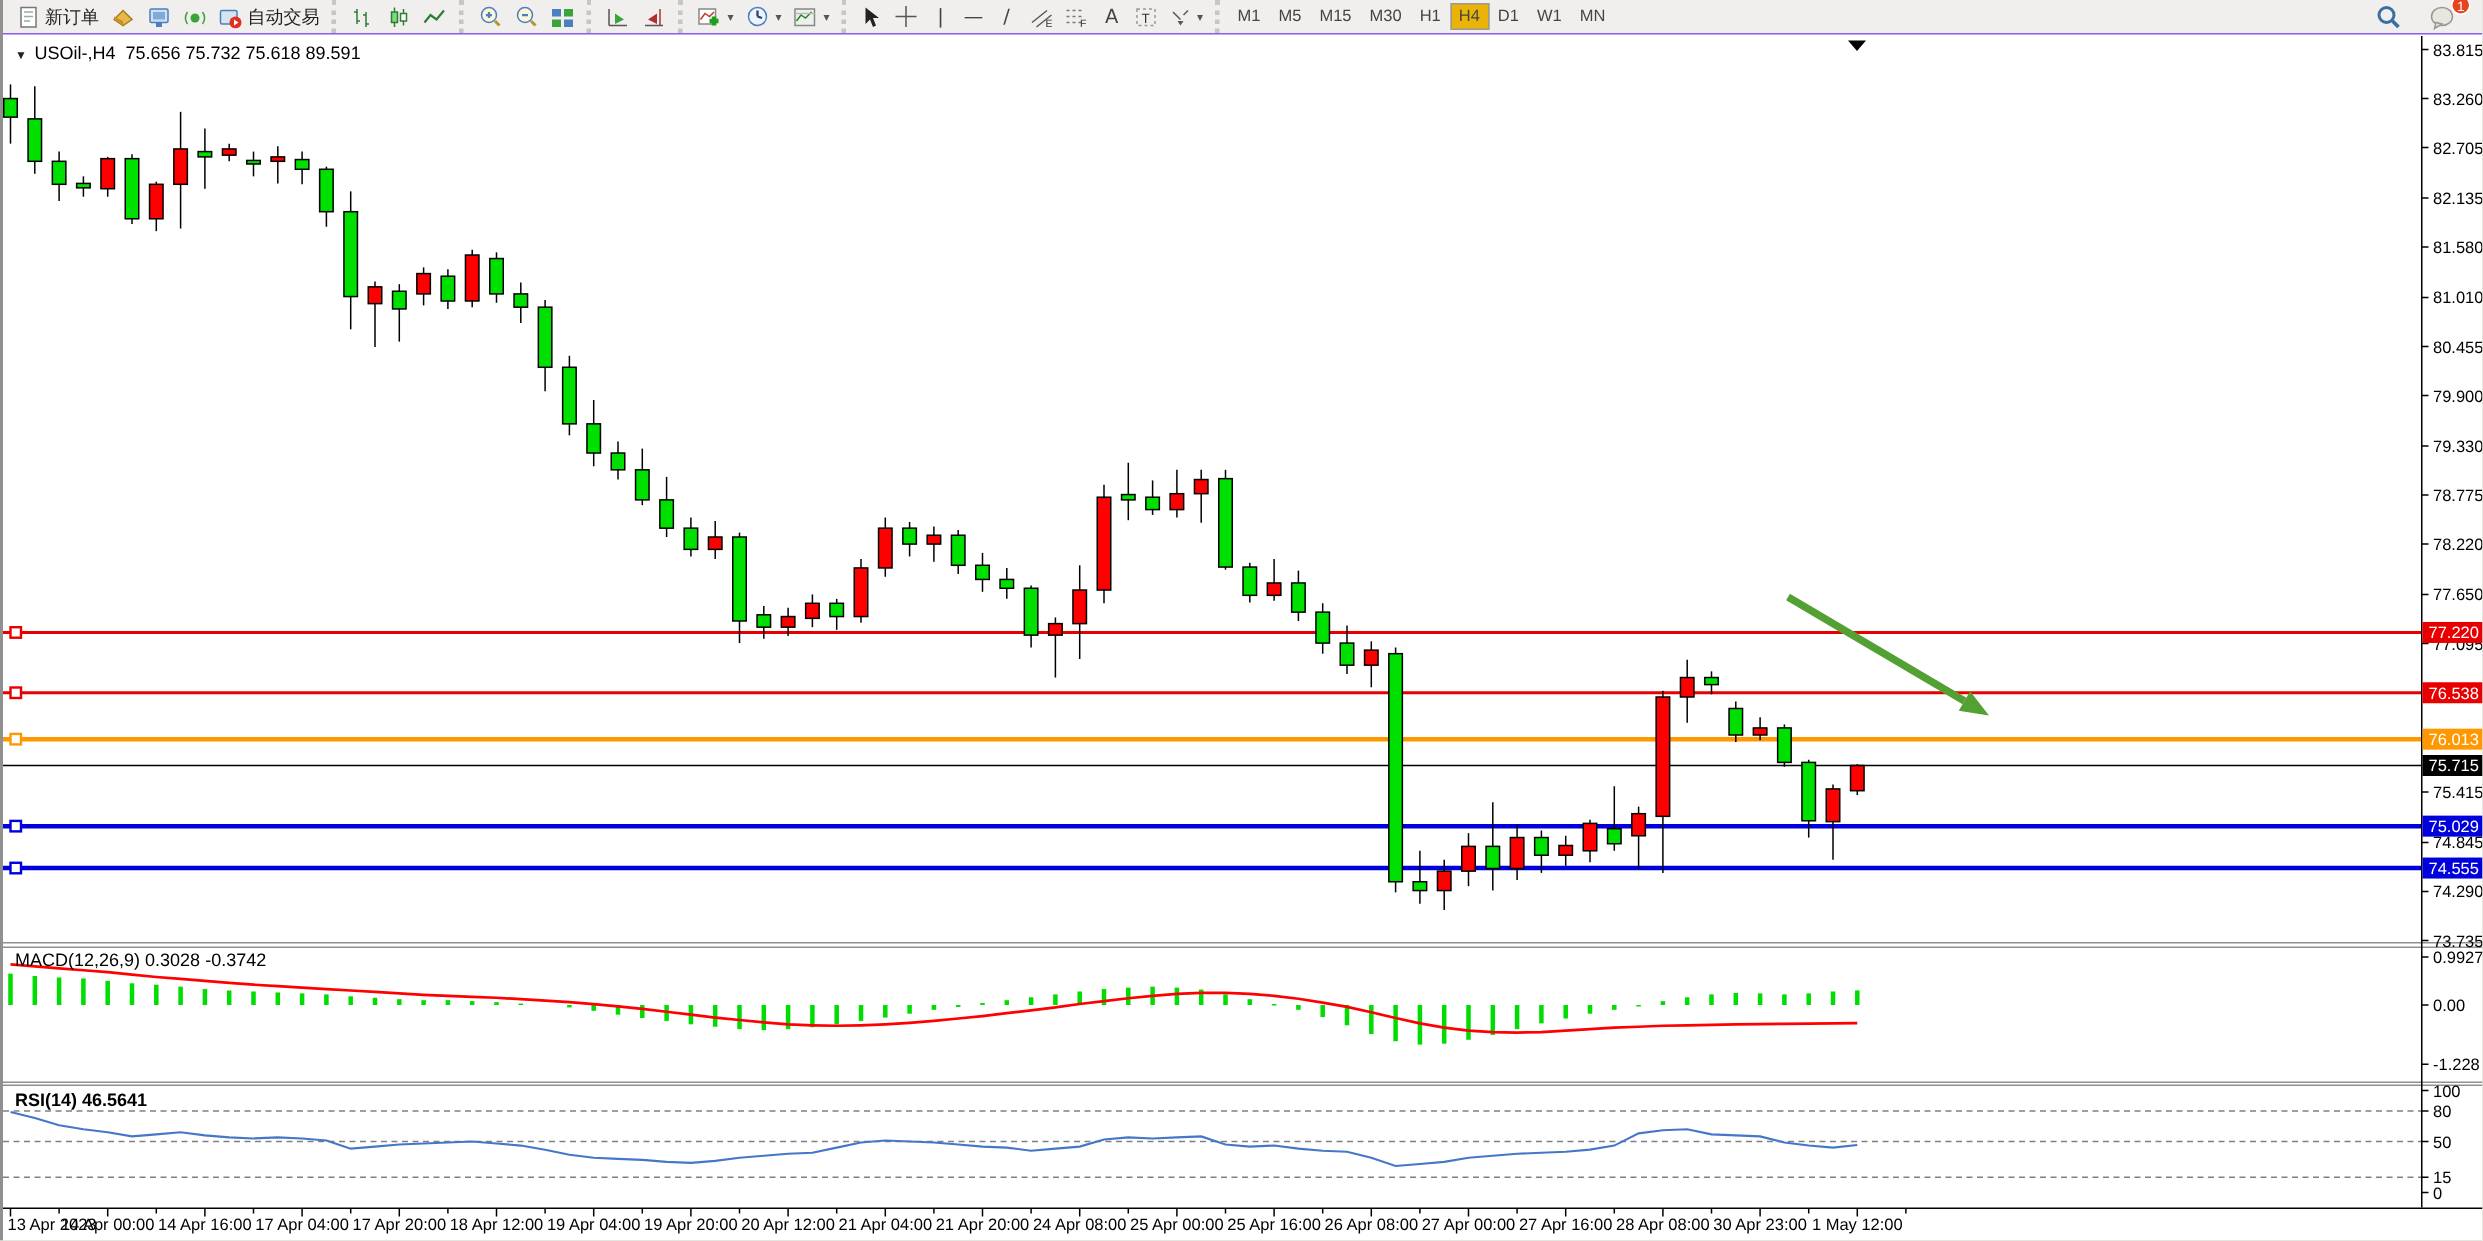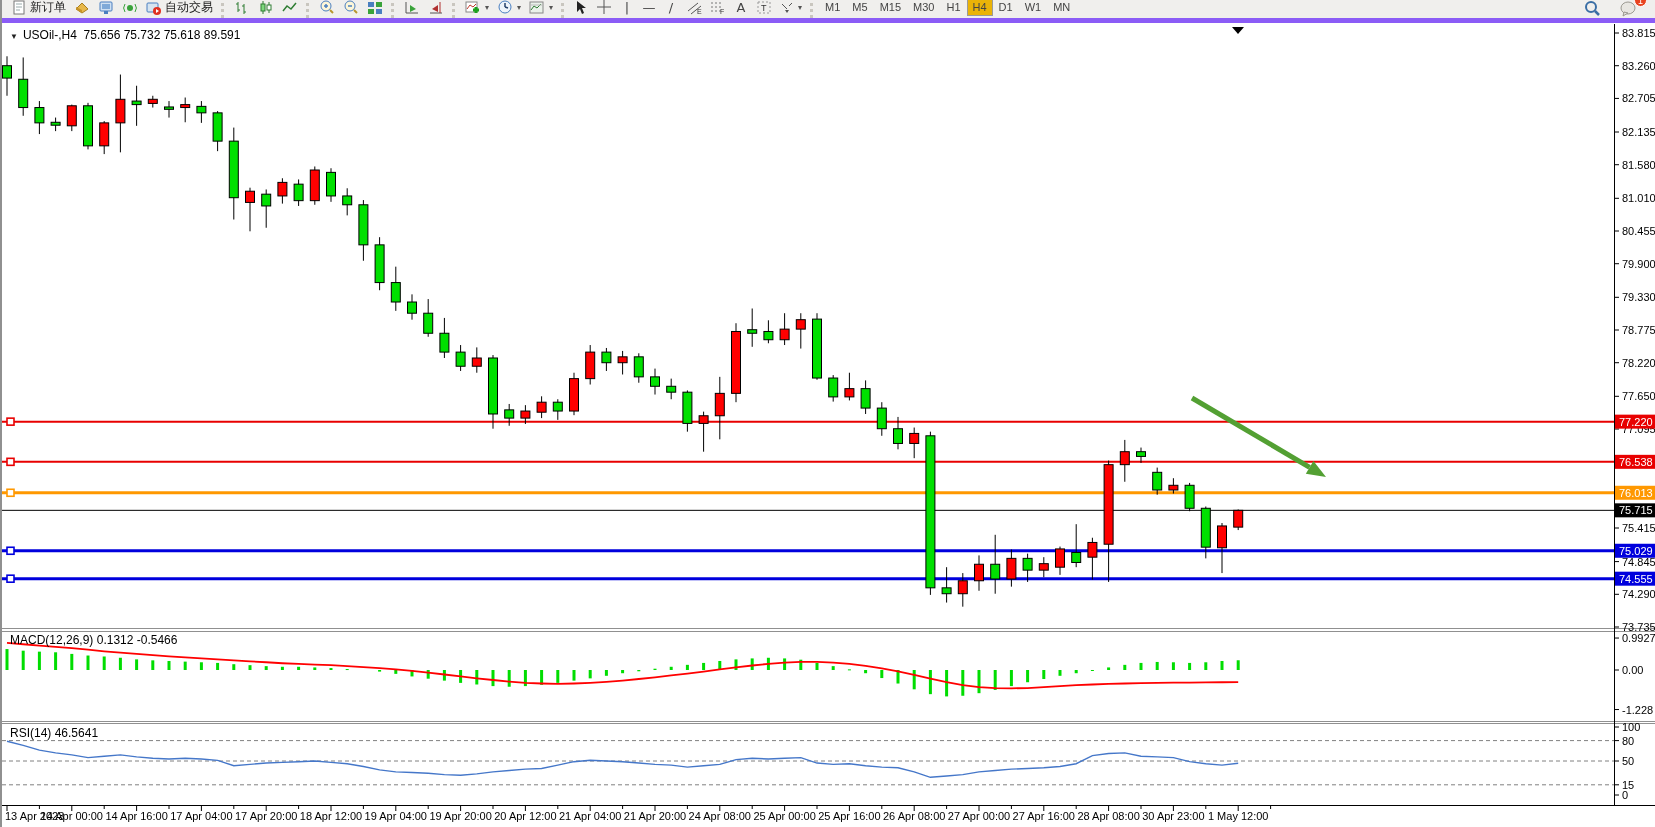--- a/index.html
+++ b/index.html
@@ -2,22 +2,22 @@
 <html><head>
 <meta charset="utf-8">
 <style>
   * { margin:0; padding:0; box-sizing:border-box; }
   html,body { background:#d4d0c8; }
   .app { position:relative; width:1655px; height:827px; background:#fff;
          font-family:"Liberation Sans", sans-serif; overflow:hidden;
          border-left:2px solid #909090; }
   
   .toolbar { position:absolute; top:0; left:0; right:0; height:23px;
-             background:#f0efed; border-bottom:5px solid #8b5cf6;
-             display:flex; align-items:flex-end; font-size:12px; color:#333; z-index:5; }
+             background:#f0efed; border-bottom:1px solid #8b5cf6;
+             display:flex; align-items:center; font-size:12px; color:#333; z-index:5; }
   .tgroup { display:flex; align-items:center; height:22px; padding:0 4px 0 6px;
             border-left:3px dotted #c9c6bf; }
   .tbtn { display:flex; align-items:center; gap:3px; height:20px; min-width:22px;
           padding:0 3px; justify-content:center; cursor:default; border:1px solid transparent; }
   .tbtn svg { display:block; }
   .tlabel { font-size:12px; color:#222; white-space:nowrap; }
   .drop { font-size:8px; color:#555; margin-left:1px; }
   .glyph { font-size:13px; color:#444; font-family:"DejaVu Sans", sans-serif; }
   .tf { font-size:11px; color:#444; padding:2px 5px; border:1px solid transparent; }
   .tf.active { background:#eab308; border:1px solid #9a9a9a; }
@@ -306,23 +306,23 @@
         <span class="badge">1</span>
       </div>
     </div>
   </div>
 
   <div class="chart-title">
     <span class="tri">▼</span><span>USOil-,H4</span>&nbsp;&nbsp;<span>75.656 75.732 75.618 89.591</span>
   </div>
 
   <div class="ind-label" style="top:633px; left:8px;">
-    <span>MACD(12,26,9)</span>&nbsp;<span>0.1312</span>&nbsp;<span>-0.5466</span>
+    <span>MACD(12,26,9)</span>&nbsp;<span>0.3028</span>&nbsp;<span>-0.3742</span>
   </div>
-  <div class="ind-label" style="top:726px; left:8px;">
+  <div class="ind-label" style="top:726px; left:8px;font-weight:bold;">
     <span>RSI(14)</span>&nbsp;<span>46.5641</span>
   </div>
 
   <svg id="chart" width="1655" height="827" style="position:absolute; top:0; left:0; z-index:1;">
       <line x1="0" y1="628.5" x2="1655" y2="628.5" stroke="#909090"></line>
       <line x1="0" y1="631.5" x2="1655" y2="631.5" stroke="#909090"></line>
       <line x1="0" y1="721.5" x2="1655" y2="721.5" stroke="#909090"></line>
       <line x1="0" y1="723.5" x2="1655" y2="723.5" stroke="#909090"></line>
       <line x1="0" y1="805.5" x2="1655" y2="805.5" stroke="#000"></line>
       <line x1="1612.5" y1="24" x2="1612.5" y2="805" stroke="#000"></line>

